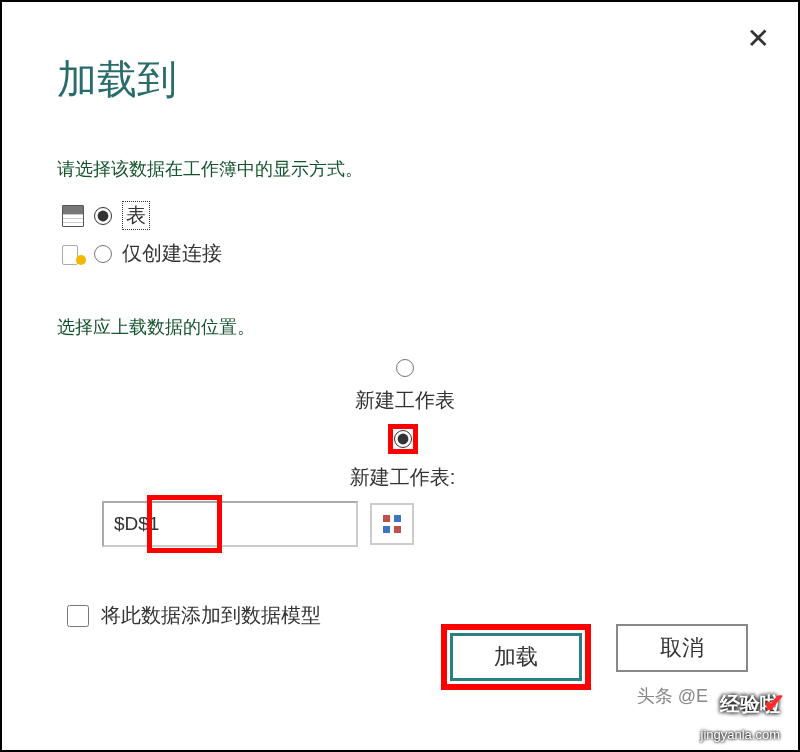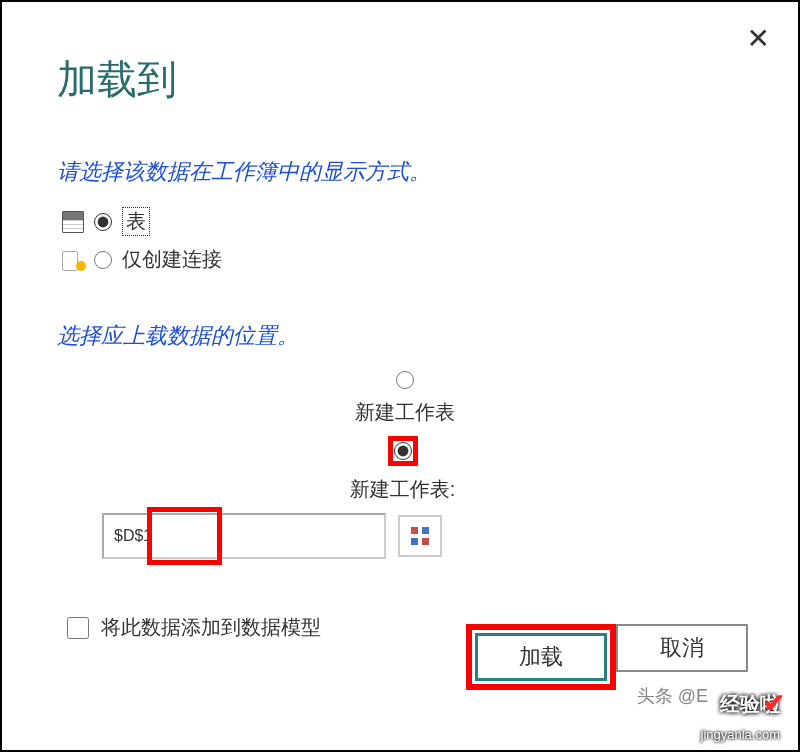--- a/index.html
+++ b/index.html
@@ -25,24 +25,23 @@
       cursor: pointer;
       font-weight: 300;
     }
     .title {
       font-size: 40px;
       color: #2a6b6b;
       font-weight: 400;
       margin-bottom: 50px;
     }
     .subtitle {
-      font-size: 22px;
-      color: #1d4ed8;
+      font-size: 18px;
+      color: #14532d;
       margin-bottom: 20px;
-      font-style: italic;
     }
     .option-row {
       display: flex;
       align-items: center;
       gap: 10px;
       margin-bottom: 10px;
       margin-left: 5px;
     }
     .icon-box {
       width: 22px;
@@ -111,26 +110,26 @@
       display: inline-flex;
     }
     .input-row {
       display: flex;
       align-items: center;
       gap: 12px;
       margin-left: 45px;
       margin-top: 5px;
     }
     .cell-input {
-      width: 284px;
+      width: 256px;
       height: 46px;
       border: 2px solid #ccc;
       border-top-color: #aaa;
       border-left-color: #aaa;
-      font-size: 16px;
+      font-size: 19px;
       padding: 0 10px;
       color: #333;
     }
     .red-highlight-input {
       position: absolute;
       border: 5px solid #ff0000;
       width: 75px;
       height: 58px;
       margin-left: 45px;
       pointer-events: none;
@@ -166,20 +165,21 @@
       margin-left: 10px;
     }
     input[type="checkbox"] {
       width: 22px; height: 22px;
     }
     .btn-row {
       position: absolute;
       bottom: 60px;
       right: 50px;
       display: flex;
+      gap: 25px;
     }
     .btn {
       min-width: 132px;
       height: 48px;
       border: 2px solid #888;
       background: #fff;
       font-size: 22px;
       color: #333;
       cursor: pointer;
       display: inline-flex;

